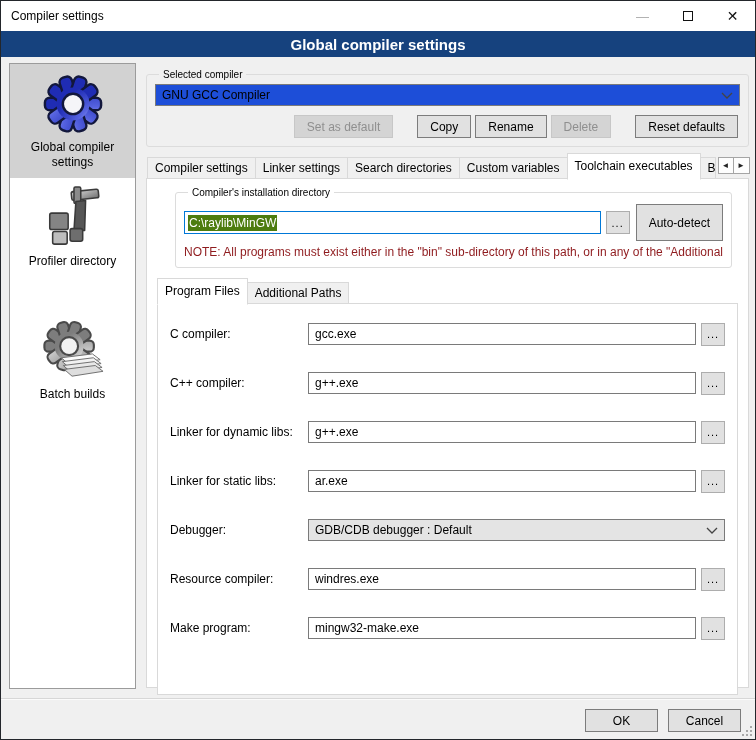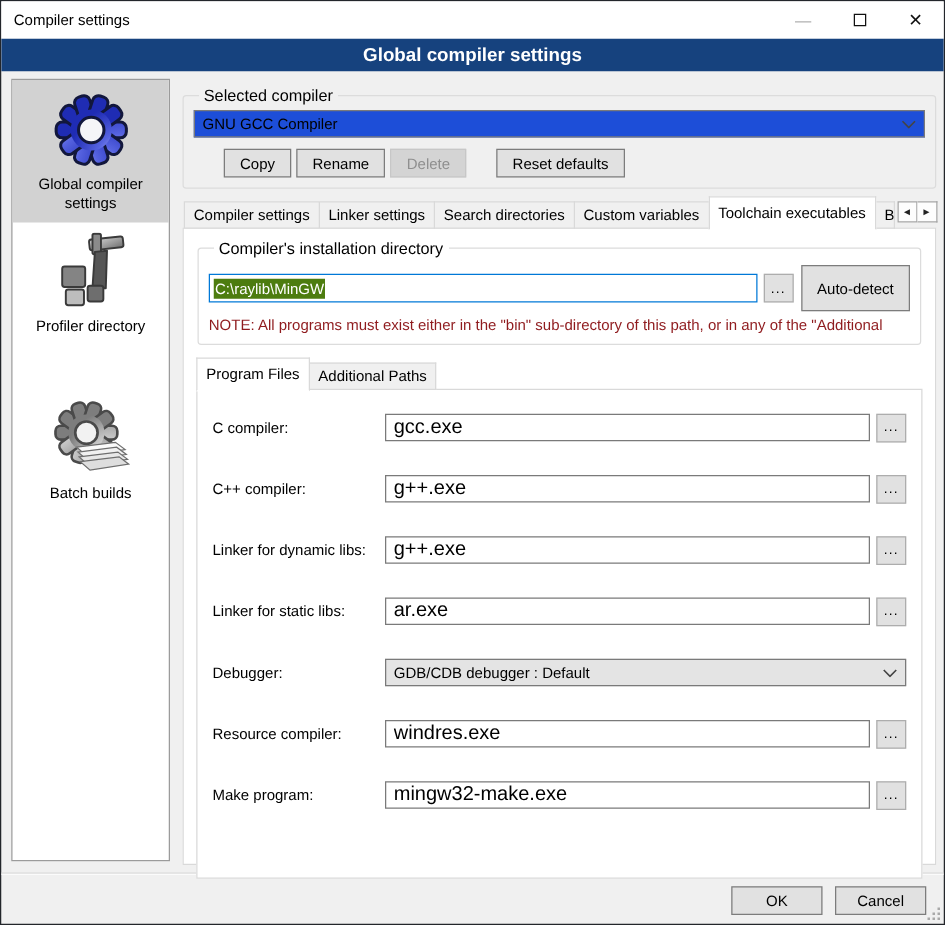--- a/index.html
+++ b/index.html
@@ -49,21 +49,21 @@
   .side-item.selected { background:#d2d2d2; }
   .side-item .icon { width:62px; height:62px; margin:2px 0 6px 0; }
   .side-item .lbl { font-size:12px; }
   .side-gap { height:34px; }
   
   .main { position:absolute; left:145px; top:62px; width:603px; }
   fieldset {
     border:1px solid #dcdcdc; border-radius:3px;
     padding:4px 8px 8px 8px; margin:0 0 0 0;
   }
-  legend { font-size:13px; padding:0 4px; margin-left:4px; }
+  legend { font-size:10px; padding:0 4px; margin-left:4px; }
   .fs-compiler { margin-top:6px; }
   
   .combo {
     height:22px; background:#1d4ed8; border:1px solid #7a7a7a;
     display:flex; align-items:center; padding:0 6px; position:relative;
   }
   .combo .chev { margin-left:auto; }
   .combo.gray { background:#e4e4e4; }
   .chev svg { display:block; }
   
@@ -99,21 +99,21 @@
     display:flex; align-items:center; justify-content:center;
     font-size:8px; color:#222;
   }
   .arrow-btn + .arrow-btn { border-left:none; }
   .tabpanel {
     position:relative; z-index:1; margin-top:-1px;
     background:#fff; border:1px solid #d9d9d9;
     height:510px; padding:8px 10px 10px 10px;
   }
   
-  .fs-dir { border-color:#dcdcdc; margin:0 1px; }
+  .fs-dir { border-color:#dcdcdc; margin:0 18px; }
   .dirrow { display:flex; align-items:center; margin-top:2px; }
   .dir-input {
     flex:1; height:23px; border:1px solid #0078d7; background:#fff;
     display:flex; align-items:center; padding:0 3px; overflow:hidden;
   }
   .dir-input .sel { background:#4d7c0f; color:#fff; padding:1px 1px; white-space:pre; }
   .mini-btn {
     width:24px; height:23px; margin-left:5px;
     background:#e1e1e1; border:1px solid #adadad;
     display:flex; align-items:center; justify-content:center;
@@ -125,21 +125,21 @@
   .subtabstrip { margin-top:12px; height:24px; padding-left:1px; }
   .subtab-panel {
     position:relative; z-index:1; margin-top:-1px; margin-right:0;
     background:#fff; border:1px solid #d9d9d9;
     height:392px; padding:10px 12px;
   }
   .frow { display:flex; align-items:center; height:40px; margin-bottom:9px; }
   .frow .flabel { width:138px; flex:none; }
   .frow input[type=text] {
     flex:1; height:22px; border:1px solid #7a7a7a; background:#fff;
-    font-family:"Liberation Sans", sans-serif; font-size:16px; padding:0 6px;
+    font-family:"Liberation Sans", sans-serif; font-size:12px; padding:0 6px;
     min-width:0;
   }
   .frow .combo { flex:1; }
   
   .footline { position:absolute; left:0; right:0; top:697px; border-top:1px solid #d7d7d7; border-bottom:1px solid #fbfbfb; }
   .footer { position:absolute; right:14px; top:708px; display:flex; }
   .btn.ok { width:73px; } .btn.cancel { width:73px; margin-left:10px; }
   .grip {
     position:absolute; right:3px; bottom:3px; width:10px; height:10px;
   }
@@ -266,20 +266,21 @@
       <legend>Selected compiler</legend>
       <div class="combo">
         <span>GNU GCC Compiler</span>
         <span class="chev">
           <svg width="12" height="7" viewBox="0 0 12 7">
               <polyline points="1,1 6,6 11,1" fill="none" stroke="#444" stroke-width="1.3"></polyline>
             </svg>
         </span>
       </div>
       <div class="btnrow">
+        <button class="btn disabled push">Set as default</button>
         <button class="btn sp24">Copy</button>
         <button class="btn sp4">Rename</button>
         <button class="btn disabled sp4">Delete</button>
         <button class="btn sp24">Reset defaults</button>
       </div>
     </fieldset>
 
     <div class="tabstrip">
       <div class="tab">Compiler settings</div>
       <div class="tab">Linker settings</div>

